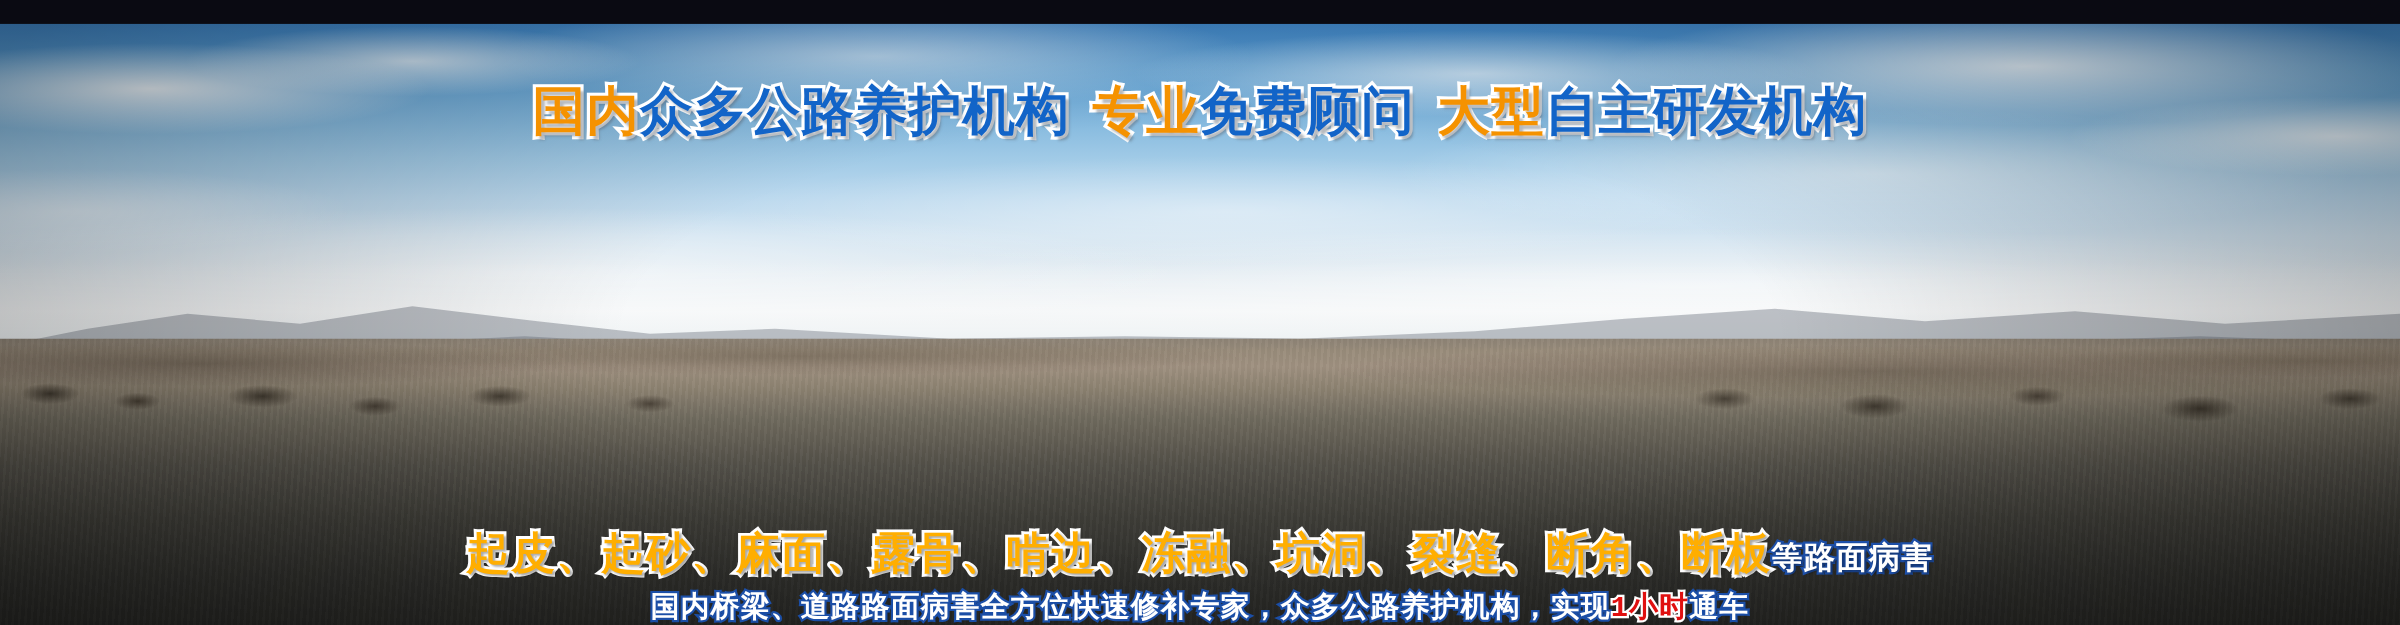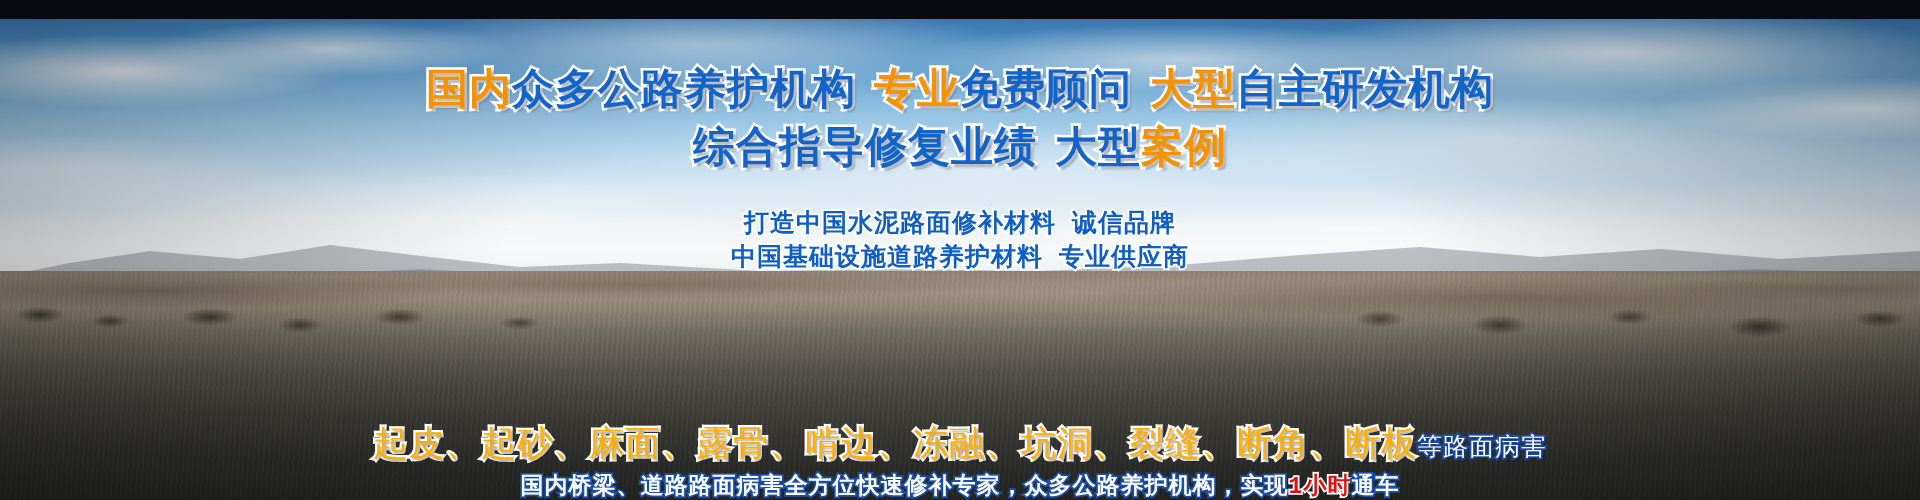--- a/index.html
+++ b/index.html
@@ -156,21 +156,21 @@
   
   .bottom { position: absolute; left: 0; right: 0; bottom: 16px; }
   .bot-line-1 {
     font-size: 21px; font-weight: 700; letter-spacing: 1px;
     line-height: 28px; white-space: nowrap;
     color: #e8f2ff;
     -webkit-text-stroke: 3px #1d4fa8;
     paint-order: stroke fill;
   }
   .bot-line-2 {
-    font-size: 35px; font-weight: 400; letter-spacing: 1px;
+    font-size: 35px; font-weight: 700; letter-spacing: 1px;
     line-height: 46px; white-space: nowrap;
     color: #ffae00;
     -webkit-text-stroke: 4.5px #ffffff;
     paint-order: stroke fill;
     text-shadow: 2px 2px 2px rgba(0,0,0,.35);
     text-align: center;
   }
   .bot-line-2 .deng {
     font-size: 25px;
     color: #ffffff;
@@ -255,32 +255,21 @@
   </div>
 
   <div class="bg-layer vignette"></div>
 
   <div class="content">
 
     <div class="headline headline-1">
       <span class="hl-orange">国内</span><span class="hl-blue">众多公路养护机构</span><span class="gap"></span><span class="hl-orange">专业</span><span class="hl-blue">免费顾问</span><span class="gap"></span><span class="hl-orange">大型</span><span class="hl-blue">自主研发机构</span>
     </div>
 
-    <div class="headline headline-2">
-      <span class="hl-blue">综合指导修复业绩</span><span class="gap"></span><span class="hl-blue">大型</span><span class="hl-orange">案例</span>
-    </div>
-
-    <div class="midblock">
-      <div>
-        <span>打造中国水泥路面修补材料</span><span class="mid-sp"></span><span>诚信品牌</span>
-      </div>
-      <div>
-        <span>中国基础设施道路养护材料</span><span class="mid-sp"></span><span>专业供应商</span>
-      </div>
-    </div>
+
 
     <div class="bottom">
       <div class="bot-line-2">
         <span>起皮、起砂、麻面、露骨、啃边、冻融、坑洞、裂缝、断角、断板</span><span class="deng">等路面病害</span>
       </div>
       <div class="bot-line-3">
         <span>国内桥梁、道路路面病害全方位快速修补专家，众多公路养护机构，实现</span><span class="hour">1小时</span><span>通车</span>
       </div>
     </div>
 

